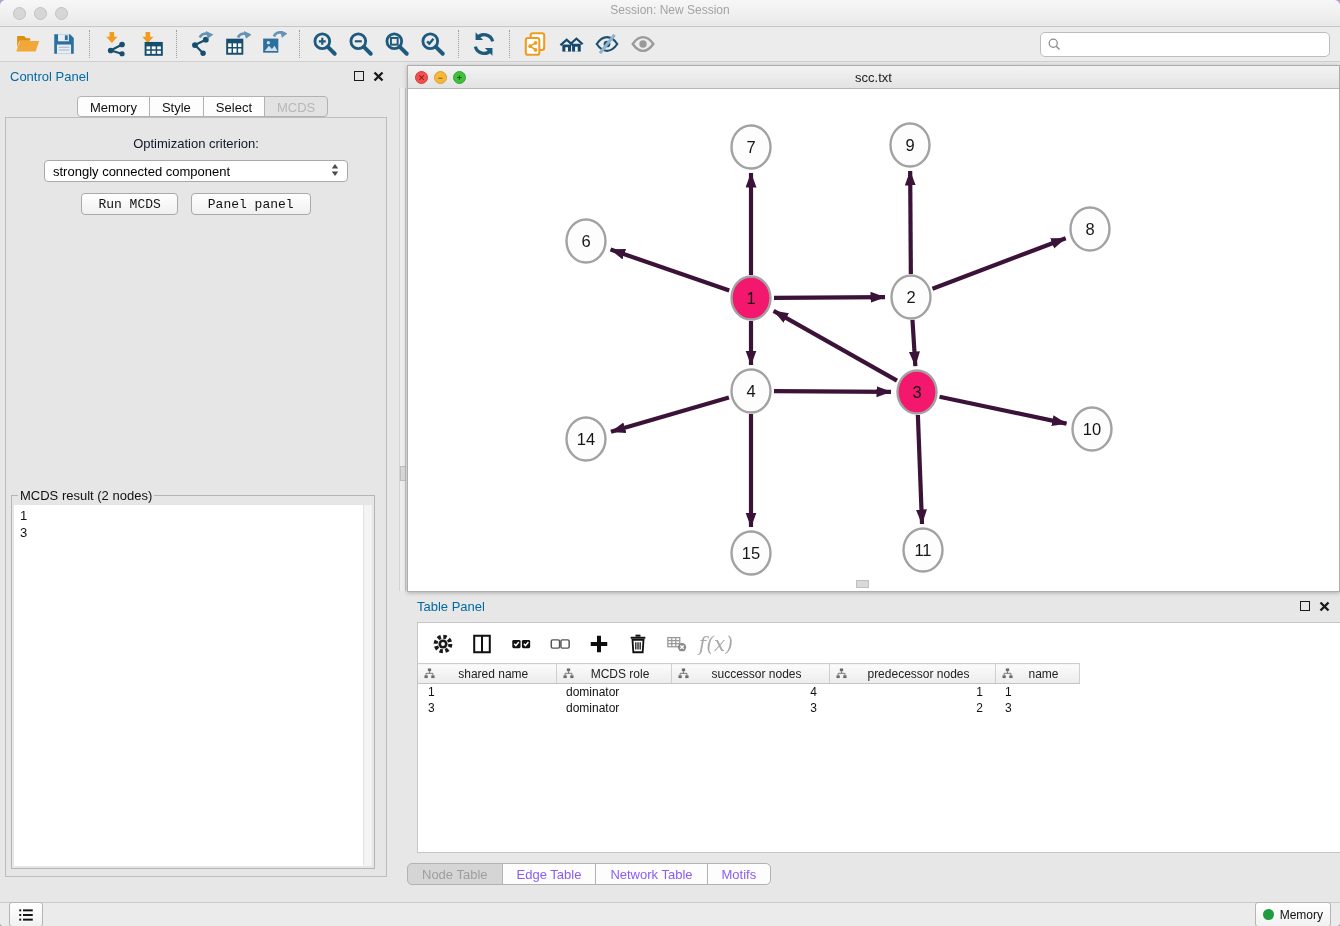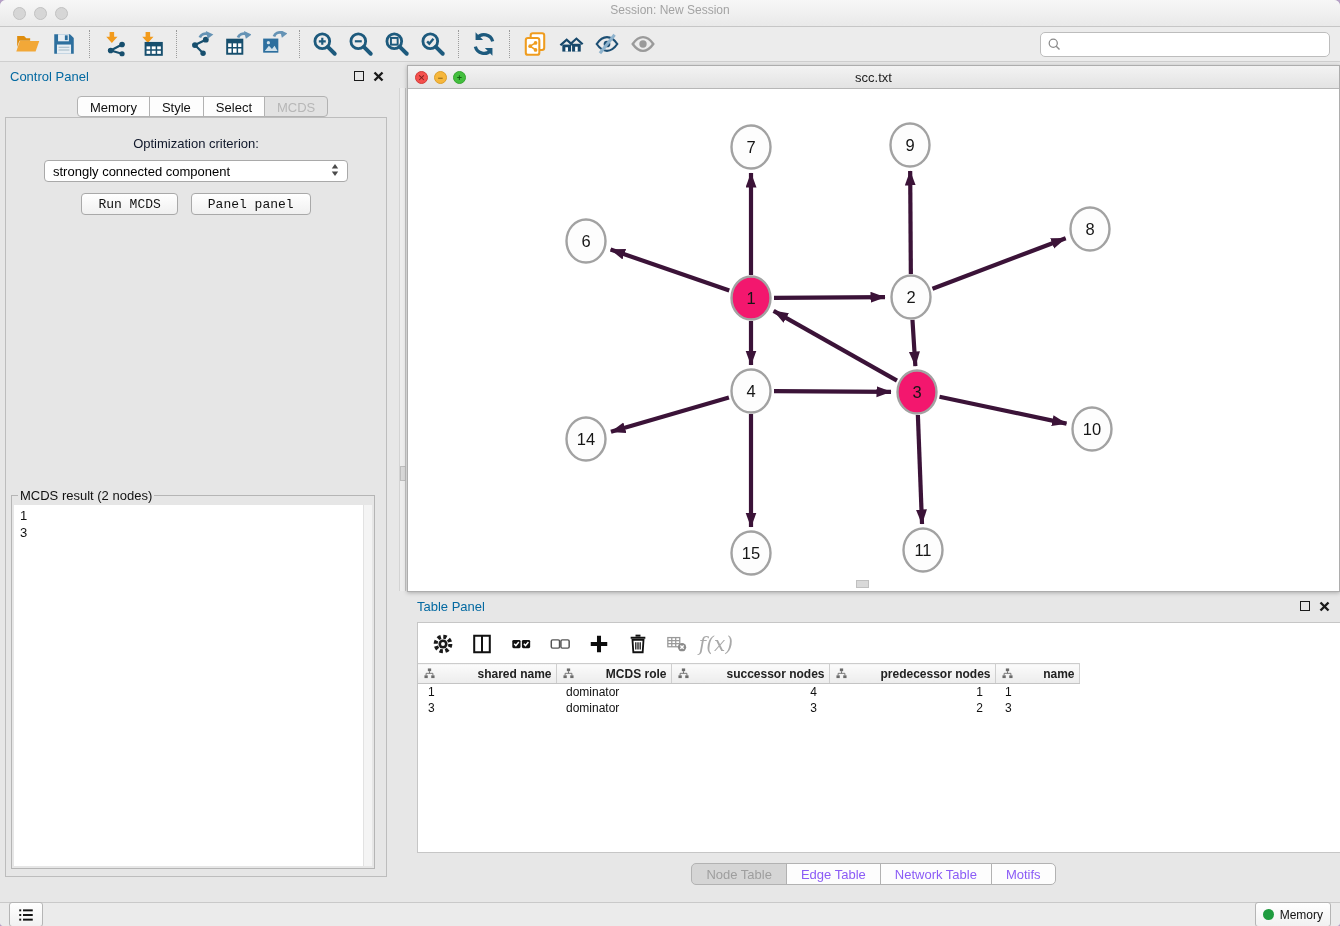--- a/index.html
+++ b/index.html
@@ -78,23 +78,23 @@
   .table-card { position:absolute; left:10px; top:27px; width:1061px; height:231px; background:#fff; border:1px solid #c6c6c6; }
   .tp-toolbar { display:flex; align-items:center; gap:13px; padding:8px 0 6px 12px; }
   .tpb { width:26px; height:26px; border:none; background:transparent; display:flex; align-items:center; justify-content:center; cursor:pointer; }
   .tpb svg { width:22px; height:22px; }
   .fx { font-family:"DejaVu Serif",serif; font-style:italic; font-size:20px; color:#a9a9a9; }
   table.node-table { border-collapse:collapse; table-layout:fixed; }
   table.node-table th { height:20px; background:linear-gradient(#fbfbfb,#ececec);
     border-top:1px solid #cccccc; border-bottom:1px solid #c4c4c4; border-right:1px solid #cfcfcf;
     font-size:12px; font-weight:400; color:#222; }
   table.node-table th .thwrap { display:flex; align-items:center; padding:0 4px 0 6px; }
-  table.node-table th .thwrap span { flex:1; text-align:right;font-weight:bold; }
+  table.node-table th .thwrap span { flex:1; text-align:center; }
   table.node-table td { height:16px; font-size:12px; color:#111; padding:0 12px 0 10px; white-space:nowrap; }
-  .bottom-tabs { position:absolute; left:0; right:0; top:268px; display:flex; justify-content:center; }
+  .bottom-tabs { position:absolute; left:0; right:0; top:268px; display:flex; }
   .btab { border:1px solid #b2b2b2; margin-left:-1px; background:#fdfdfd; color:#8b5cf6; font-size:13px;
     height:22px; display:flex; align-items:center; padding:0 14px; cursor:pointer; }
   .btab:first-child { border-radius:5px 0 0 5px; margin-left:0; }
   .btab:last-child { border-radius:0 5px 5px 0; }
   .btab.active { background:#d5d5d5; color:#9e9e9e; }
 
   
   .statusbar { position:absolute; left:0; bottom:0; width:100%; height:24px; background:#ebebeb;
     border-top:1px solid #c9c9c9; display:flex; align-items:center; padding:0 9px; }
   .sb-btn { height:25px; background:linear-gradient(#ffffff,#f1f1f1); border:1px solid #b5b5b5; border-radius:3px;

